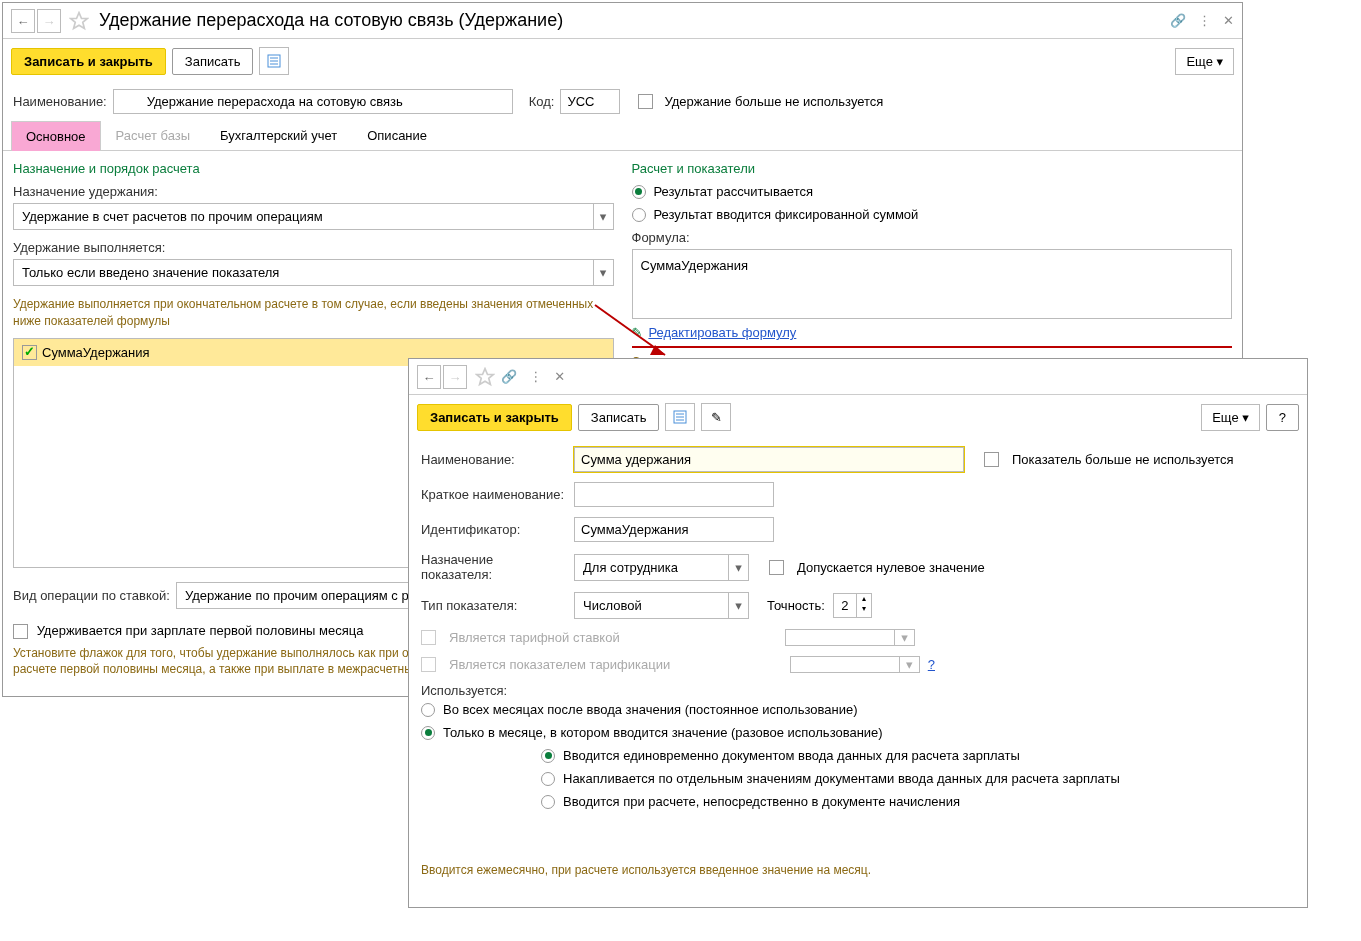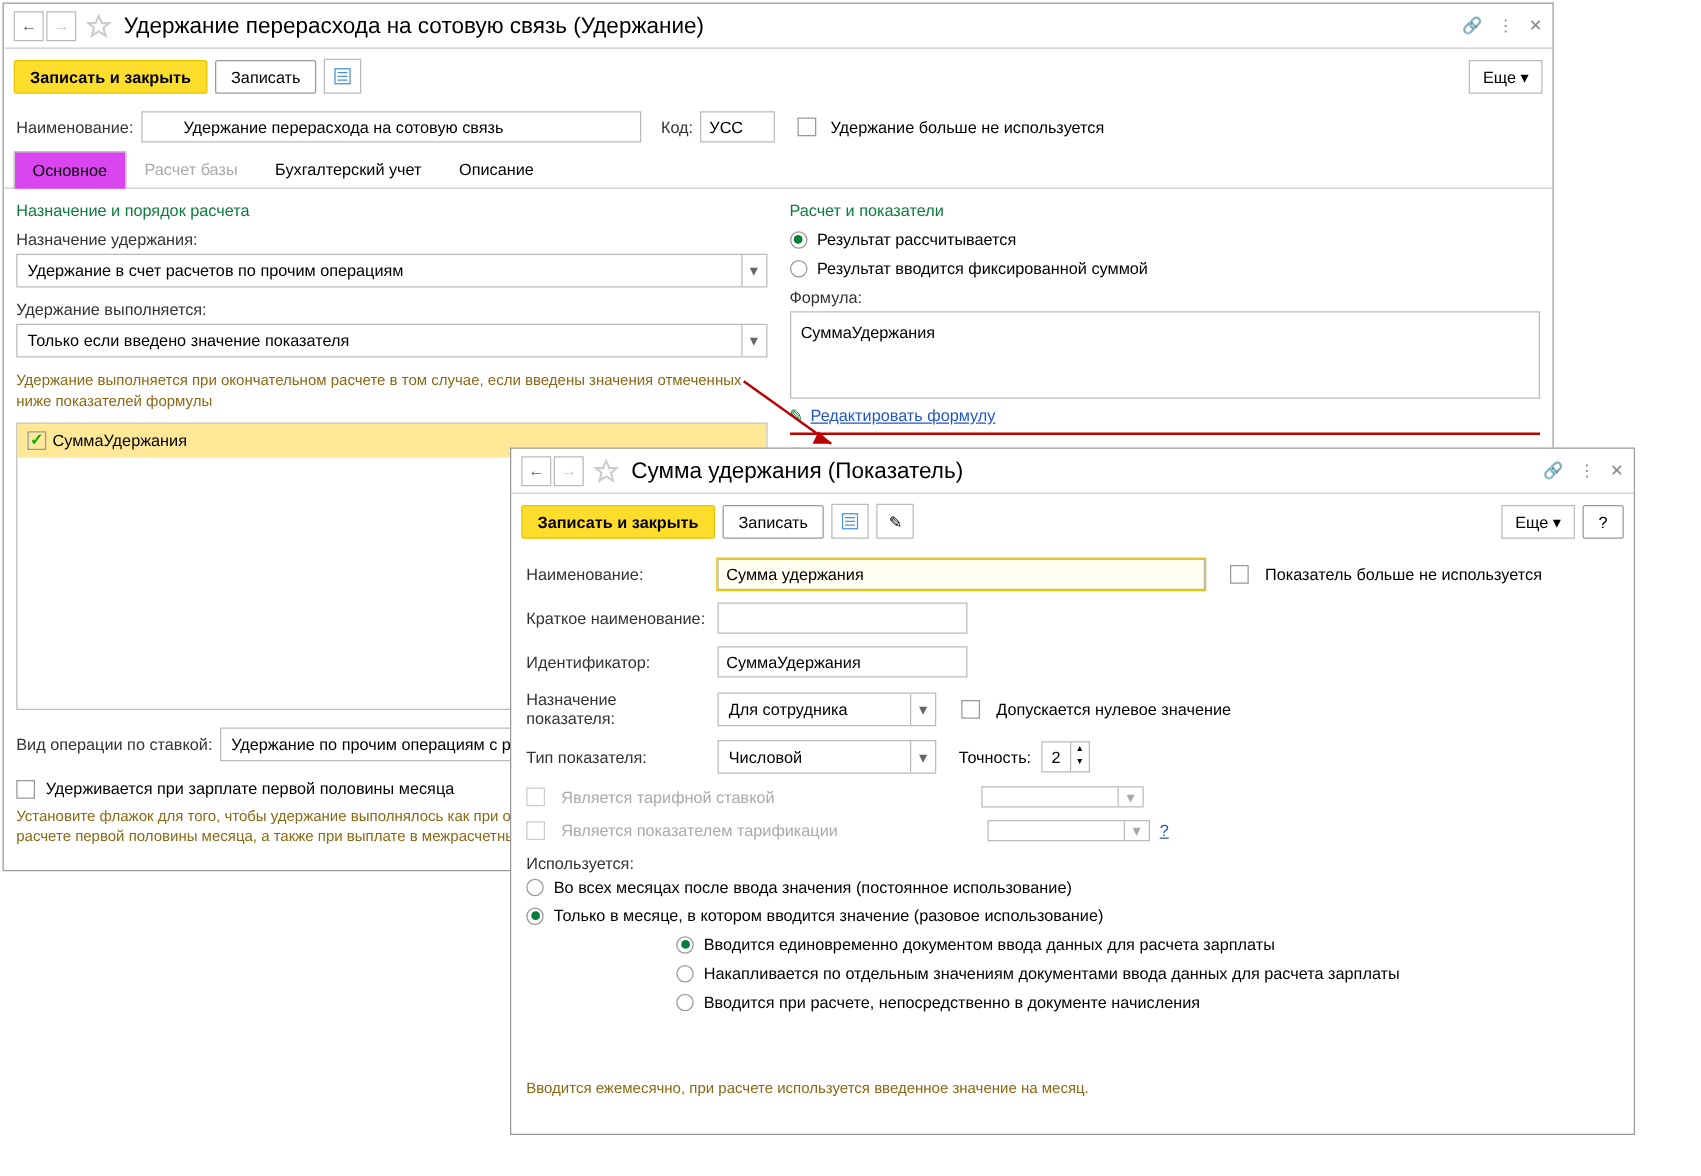--- a/index.html
+++ b/index.html
@@ -20,21 +20,21 @@
 .btn-icon { width: 30px; height: 28px; border: 1px solid #bbb; background: #fff; display: inline-flex; align-items: center; justify-content: center; cursor: pointer; }
 .more-btn { margin-left: auto; padding: 5px 10px; border: 1px solid #bbb; background: #fff; cursor: pointer; }
 .form-row { display: flex; align-items: center; padding: 6px 10px; gap: 6px; }
 .label { color: #333; }
 .input { border: 1px solid #bbb; padding: 4px 6px; background: #fff; }
 .input-active { border: 1px solid #666; background: #fffef0; outline: 1px solid #e5c400; }
 .checkbox { width: 15px; height: 15px; border: 1px solid #999; display: inline-block; margin-right: 5px; vertical-align: middle; }
 .checkbox.checked::after { content: "✓"; color: #0a0; font-weight: bold; display: block; line-height: 12px; text-align: center; }
 .tabs { display: flex; border-bottom: 1px solid #ccc; padding: 0 8px; }
 .tab { padding: 7px 14px; cursor: pointer; border: 1px solid transparent; border-bottom: none; }
-.tab.active { border-color: #ccc; background: #d946ef; position: relative; top: 1px; }
+.tab.active { border-color: #ccc; background: #f9a8d4; position: relative; top: 1px; }
 .tab.disabled { color: #aaa; }
 .content { display: flex; padding: 10px; gap: 18px; }
 .col { flex: 1; }
 .section-h { color: #0a7d3c; font-weight: normal; margin-bottom: 8px; font-size: 13px; }
 .field-label { margin-bottom: 4px; color: #333; }
 .select { display: flex; border: 1px solid #bbb; margin-bottom: 10px; }
 .select-val { flex: 1; padding: 5px 8px; }
 .select-btn { width: 20px; border-left: 1px solid #bbb; display: flex; align-items: center; justify-content: center; color: #666; cursor: pointer; }
 .note-brown { color: #8b6914; font-size: 12px; line-height: 1.4; margin-bottom: 8px; }
 .checklist { border: 1px solid #bbb; height: 230px; }
@@ -162,21 +162,20 @@
   <polygon points="75,55 65,45 60,55" fill="#b00"></polygon>
 </svg>
 
 <div class="window win2">
   <div class="titlebar">
     <span class="nav-btn">←</span>
     <span class="nav-btn disabled">→</span>
     <svg class="star-icon" viewBox="0 0 24 24">
         <path fill="none" stroke="currentColor" stroke-width="2" d="M12 2l3 7h7l-5.5 4.5 2 7.5L12 17l-6.5 4 2-7.5L2 9h7z"></path>
       </svg>
-    <span class="title-text">Сумма удержания (Показатель)</span>
     <div class="title-right">
       <span>🔗</span>
       <span>⋮</span>
       <span>✕</span>
     </div>
   </div>
   <div class="toolbar">
     <button class="btn btn-yellow">Записать и закрыть</button>
     <button class="btn">Записать</button>
     <span class="btn-icon">

